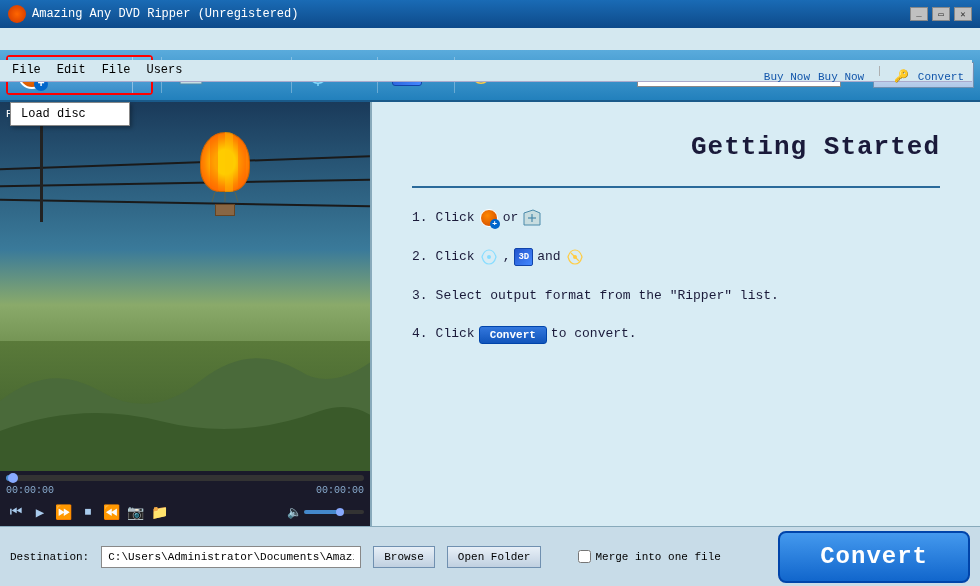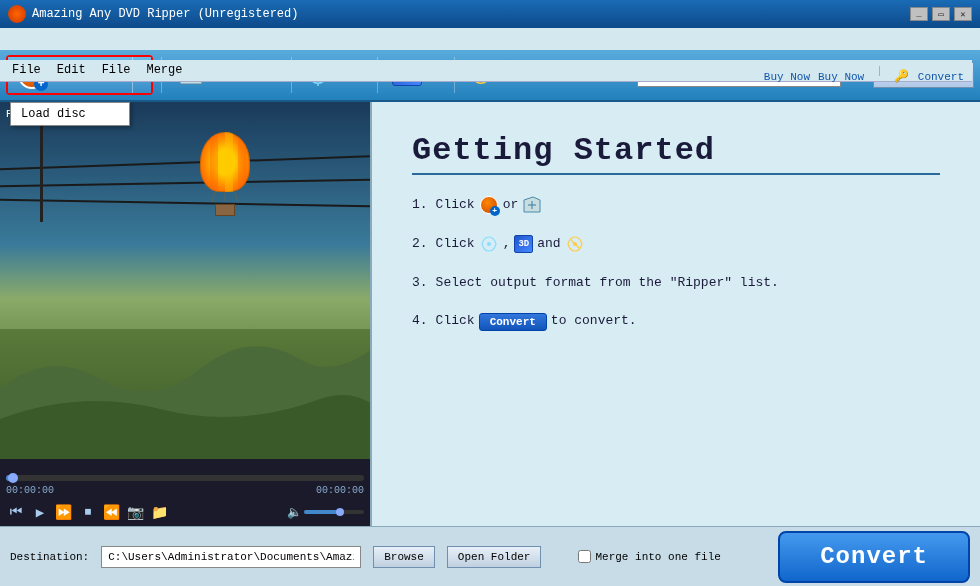--- a/index.html
+++ b/index.html
@@ -266,21 +266,21 @@
     .balloon-basket {
       width: 20px; height: 12px;
       background: #886644;
       border: 1px solid #664422;
       margin: 2px auto 0;
     }
 
     
     #playback-bar {
       background: #1a1a2a;
-      padding: 16px 6px 2px;
+      padding: 4px 6px 2px;
       text-align: right;
     }
     #progress-bar {
       width: 100%;
       height: 6px;
       background: #333;
       border-radius: 3px;
       position: relative;
       margin-bottom: 4px;
       cursor: pointer;
@@ -350,27 +350,28 @@
     }
 
     
     #right-panel {
       flex: 1;
       background: #d8ecf4;
       padding: 30px 40px;
       font-family: 'Courier New', monospace;
     }
     #getting-started-title {
-      font-size: 32px;
+      font-size: 26px;
       font-weight: bold;
       color: #1a1a3a;
       border-bottom: 2px solid #2a6a9a;
-      padding-bottom: 4px;
+      padding-bottom: 24px;
       margin-bottom: 20px;
       letter-spacing: 1px;
+      text-align: right;
     }
     .step {
       display: flex;
       align-items: flex-start;
       margin-bottom: 18px;
       font-size: 13px;
       color: #1a1a3a;
       line-height: 1.6;
     }
     .step-num {
@@ -507,21 +508,21 @@
     <div class="win-btn">✕</div>
   </div>
 </div>
 
 <div id="top-links" style="position:relative; background:#d4e8f0; height:22px; display:flex; align-items:center; padding:0 8px; border-bottom:1px solid #aac;">
 
   <div id="menu-bar" style="display:flex; align-items:center; gap:0; flex:1;">
     <div class="menu-item">File</div>
     <div class="menu-item">Edit</div>
     <div class="menu-item">File</div>
-    <div class="menu-item">Merge</div>
+    <div class="menu-item">Users</div>
   </div>
   <a style="font-size:11px; font-family:'Courier New',monospace; color:#1155aa; cursor:pointer; text-decoration:none; display:flex; align-items:center; gap:3px;">Buy Now</a>
   <a style="font-size:11px; font-family:'Courier New',monospace; color:#1155aa; cursor:pointer; text-decoration:none;">Buy Now</a>
   <span style="color:#aaa; margin:0 4px; font-size:11px;">|</span>
   <a style="font-size:11px; font-family:'Courier New',monospace; color:#1155aa; cursor:pointer; text-decoration:none; display:flex; align-items:center; gap:3px;">
     <span style="font-size:12px;">🔑</span>
   </a>
   <a style="font-size:11px; font-family:'Courier New',monospace; color:#1155aa; cursor:pointer; text-decoration:none;">Convert</a>
 </div>
 

